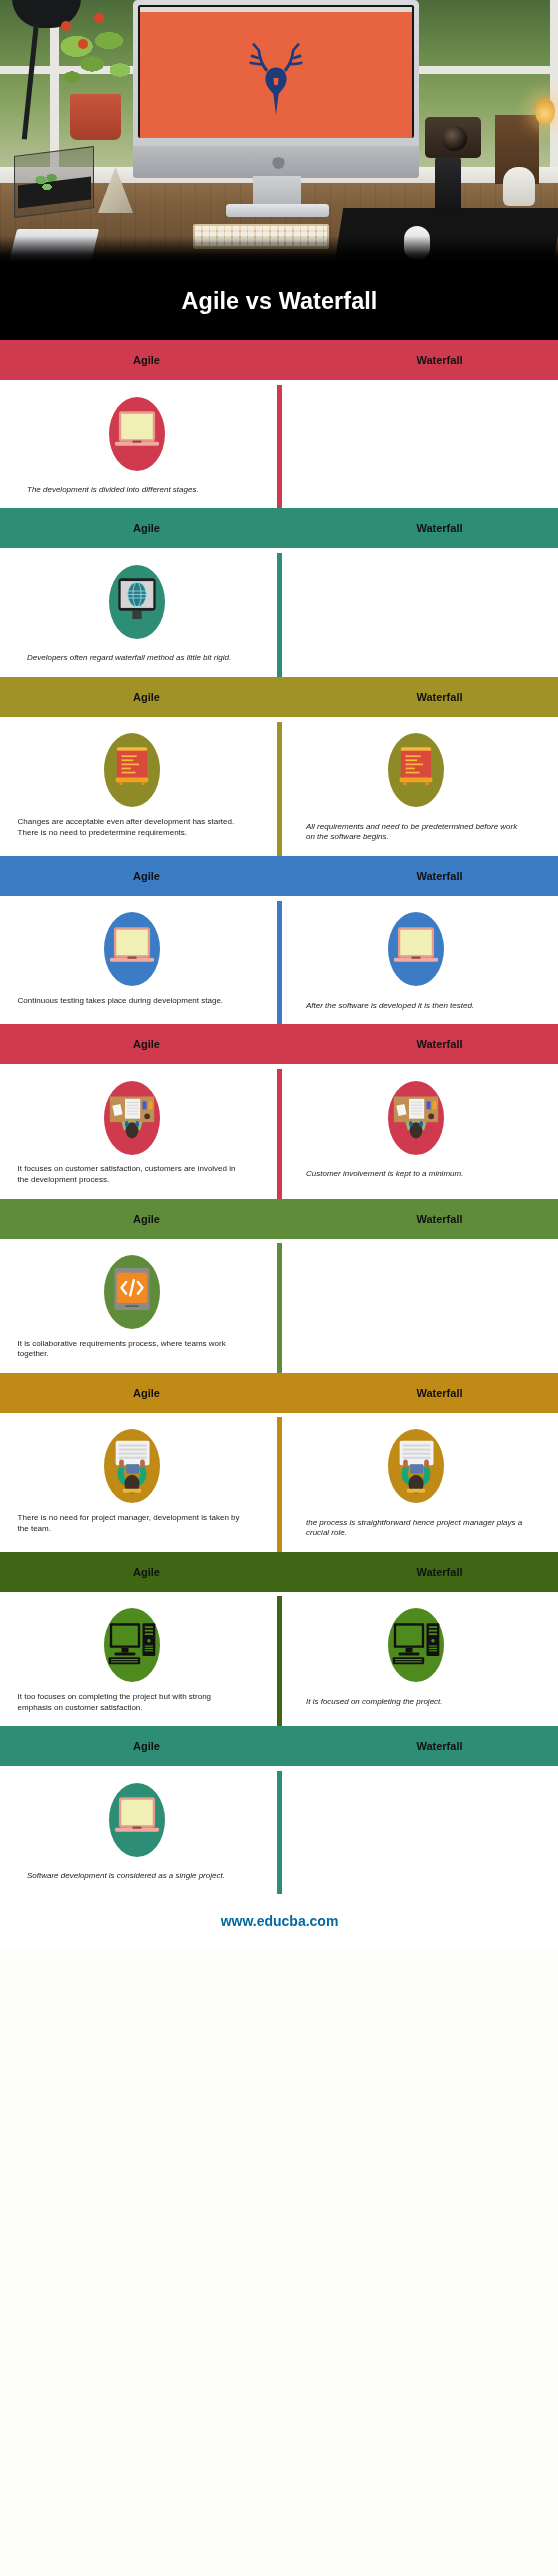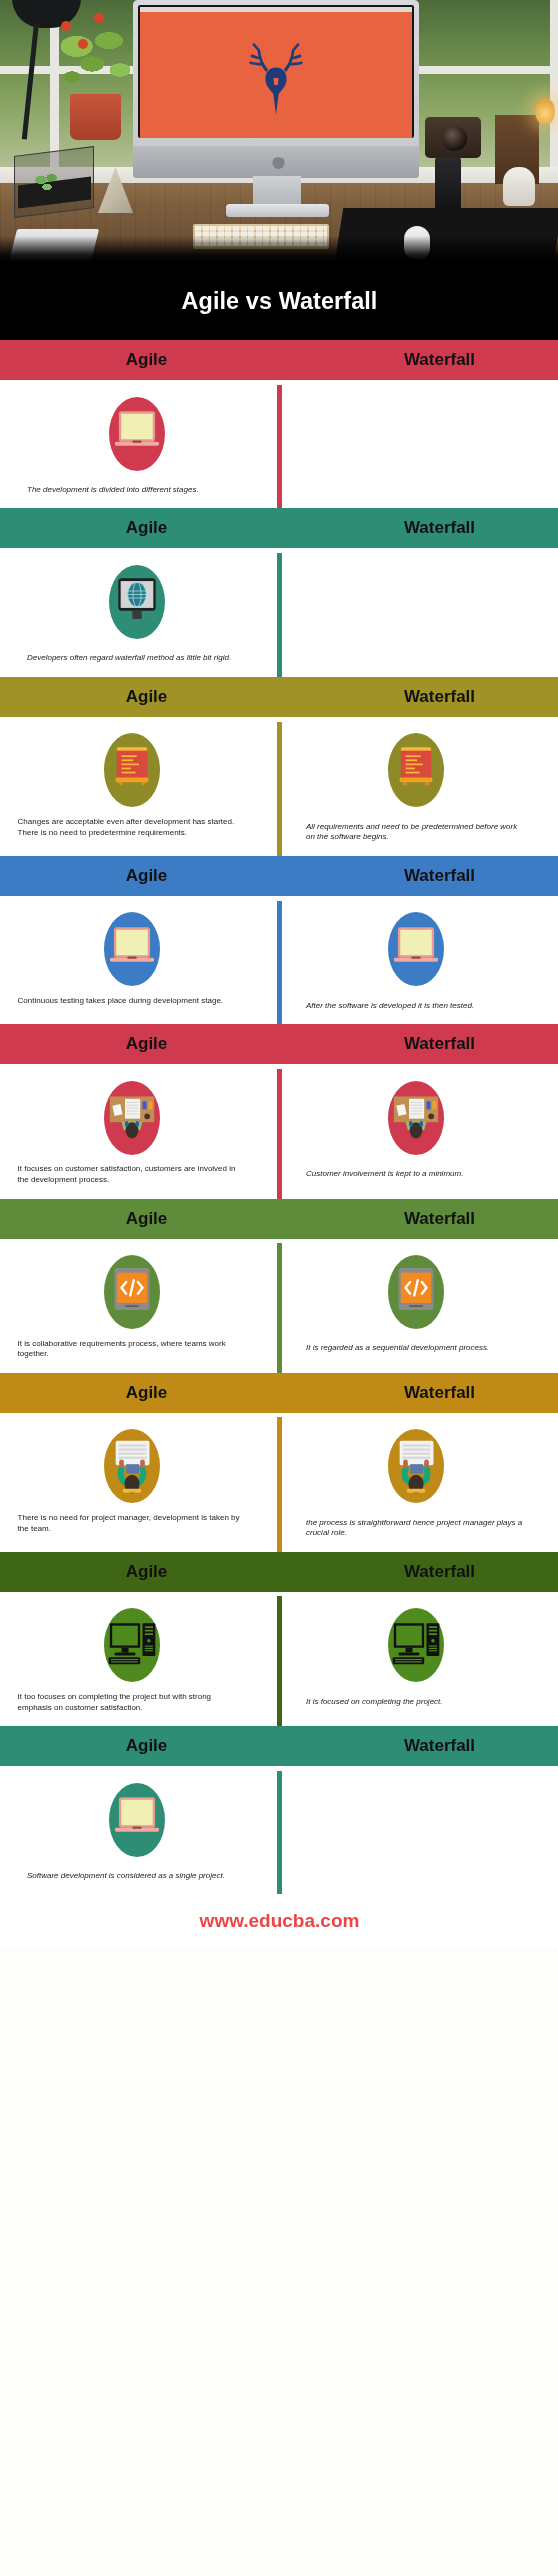--- a/index.html
+++ b/index.html
@@ -204,21 +204,21 @@
   }
 
   
   .section { width:559px; position:relative; }
   .band{
     width:559px; height:40px; position:relative;
     display:flex; align-items:center;
   }
   .band .band-label{
     position:absolute; top:50%; transform: translateY(-50%);
-    font-size: 17px; font-weight:700; color:#111111;
+    font-size: 11px; font-weight:700; color:#111111;
     text-align:center; width:135px;
   }
   .band .lbl-left { left: 79px; }
   .band .lbl-right{ left: 372px; }
 
   .body{
     width:559px; position:relative; background:#ffffff;
     display:flex; padding: 15px 0 13px 0;
   }
   .divider{
@@ -243,21 +243,21 @@
     align-self: flex-start; width: 100%;
   }
   .col-right .caption{ padding-top: 4.7px; font-style: italic; }
 
   
   .footer{
     width:559px; height:54px; background:#ffffff;
     display:flex; align-items:center; justify-content:center;
   }
   .footer a, .footer span{
-    font-size: 19px; font-weight:700; color:#ef4444; text-decoration:none;
+    font-size: 14px; font-weight:700; color:#0369a1; text-decoration:none;
   }
 </style>
 </head>
 <body>
 
 <div id="page">
 
   <div class="hero">
     <div class="hero-scene">
       <div class="hero-window"></div>
@@ -519,36 +519,20 @@
         <g stroke="#ffffff" stroke-width="4" fill="none" stroke-linecap="round" stroke-linejoin="round">
           <path d="M46 48 L38 58 L46 68"></path>
           <path d="M66 48 L74 58 L66 68"></path>
           <path d="M59 45 L53 71"></path>
         </g>
         <rect x="44" y="88" width="24" height="3" rx="1.5" fill="#5f5f5f"></rect>
       </svg></div>
         </div>
         <div class="caption">It is collaborative requirements process, where teams work together.</div>
       </div>
-      <div class="col col-right">
-        <div class="icon-wrap">
-          <div class="oval" style="background:#5f8c3a"></div>
-          <div class="icon-art"><svg viewBox="0 0 112 132" width="66" height="77">
-        <rect x="26" y="24" width="60" height="72" rx="5" fill="#8a8a8a"></rect>
-        <rect x="30" y="32" width="52" height="52" fill="#f28a21"></rect>
-        <g stroke="#ffffff" stroke-width="4" fill="none" stroke-linecap="round" stroke-linejoin="round">
-          <path d="M46 48 L38 58 L46 68"></path>
-          <path d="M66 48 L74 58 L66 68"></path>
-          <path d="M59 45 L53 71"></path>
-        </g>
-        <rect x="44" y="88" width="24" height="3" rx="1.5" fill="#5f5f5f"></rect>
-      </svg></div>
-        </div>
-        <div class="caption">It is regarded as a sequential development process.</div>
-      </div>
     </div>
       </div>
       <div class="section">
     <div class="band" style="background:#c08a17">
       <div class="band-label lbl-left">Agile</div>
       <div class="band-label lbl-right">Waterfall</div>
     </div>
     <div class="body">
       <div class="divider" style="background:#c08a17"></div>
       <div class="col col-left">

